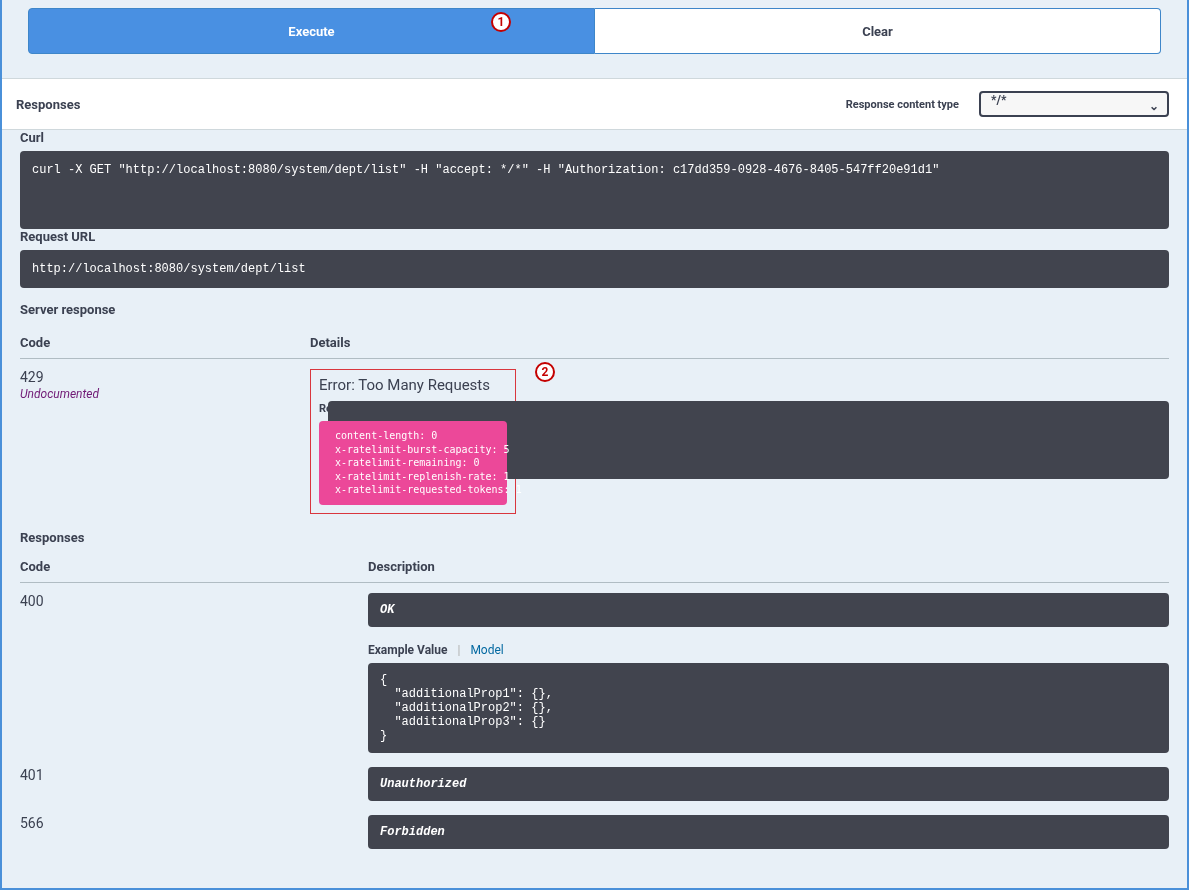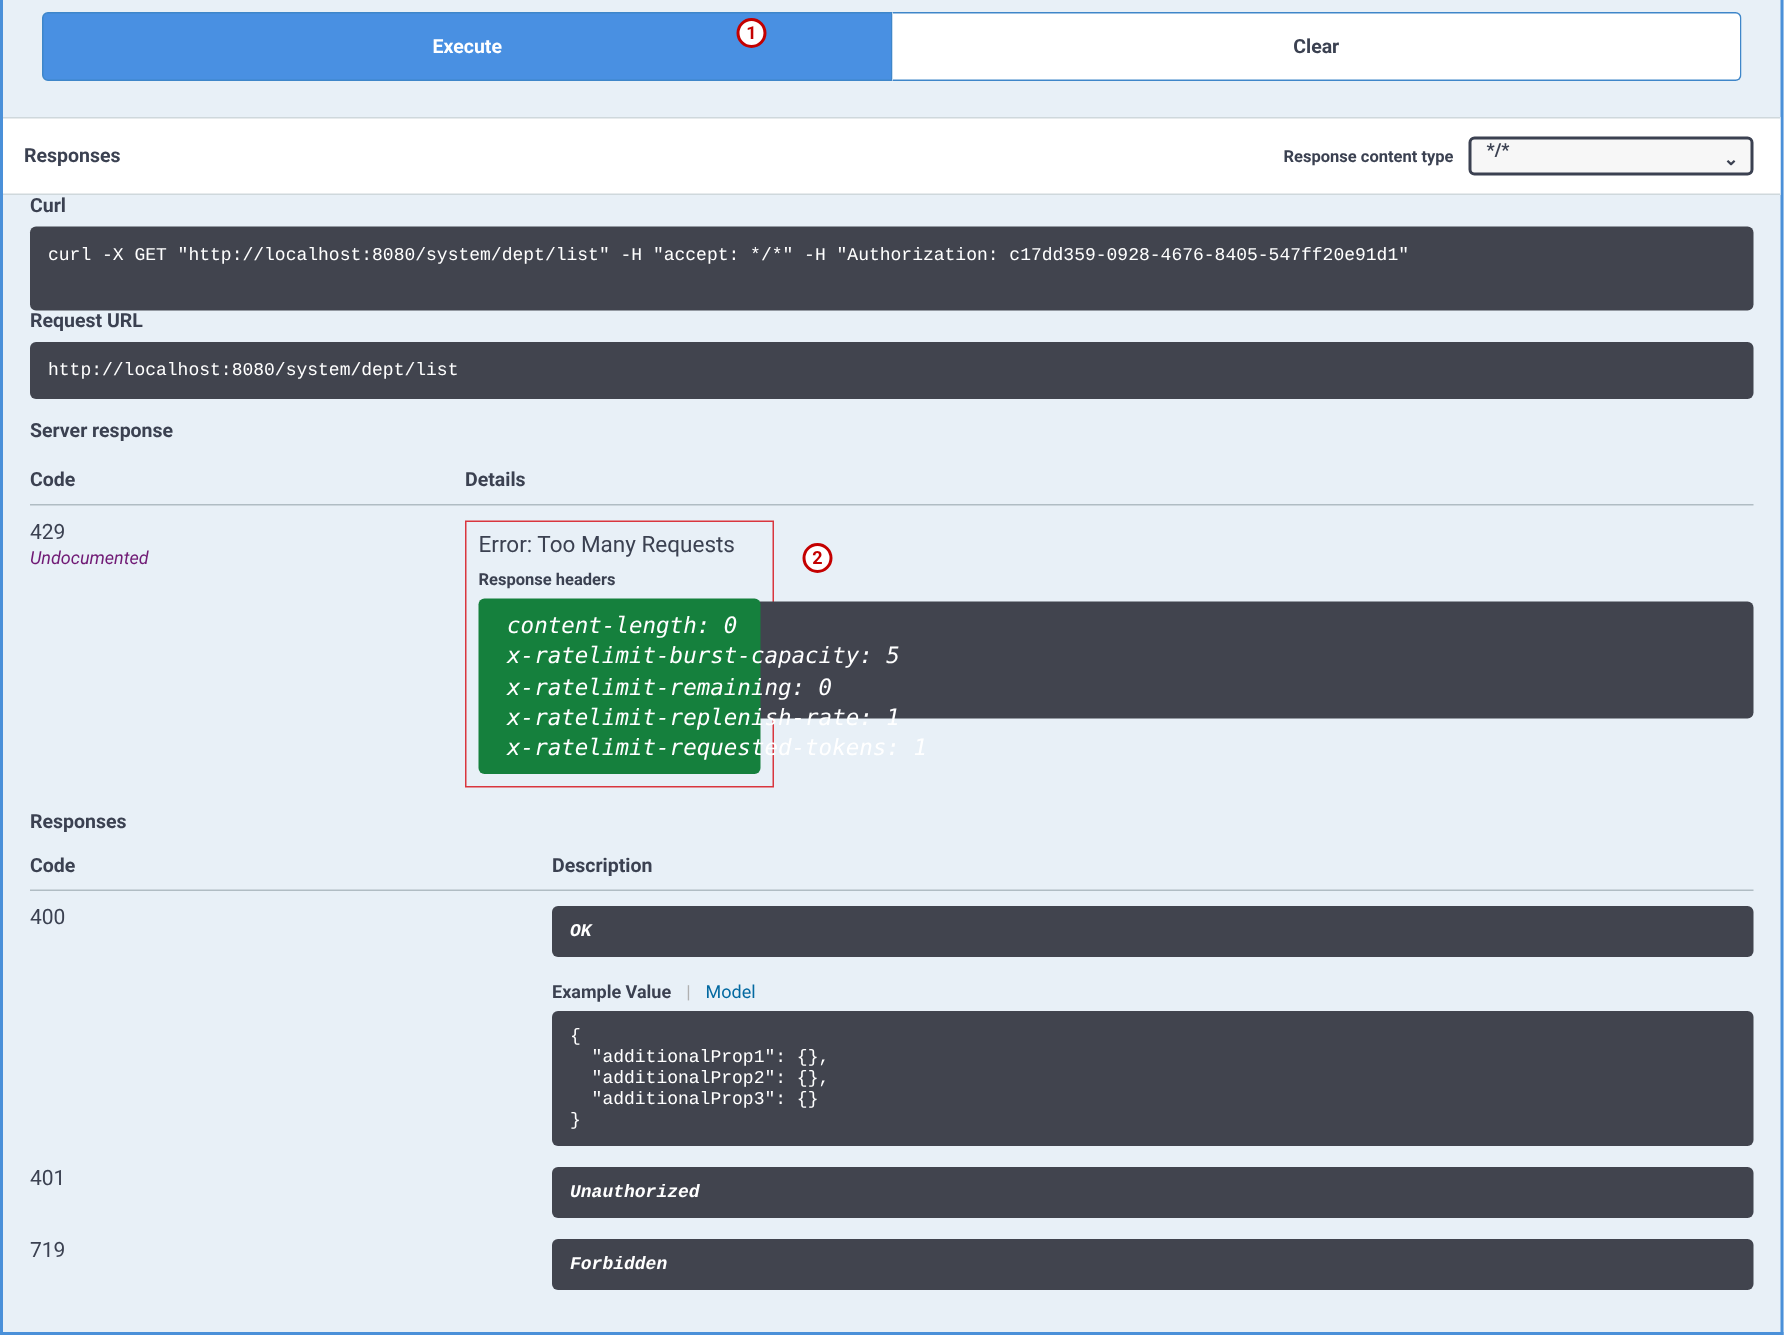--- a/index.html
+++ b/index.html
@@ -60,21 +60,21 @@
     justify-content:space-between;
   }
   .hlabel {
     font-size:13px;
     font-weight:700;
     color:#3b4151;
   }
   .rct-wrap {
     display:flex;
     align-items:center;
-    gap:10px;
+    gap:20px;
   }
   .rct-label {
     font-size:11px;
     font-weight:700;
     color:#3b4151;
   }
   .rct-select {
     border:2px solid #3b4151;
     border-radius:4px;
     background:#f7f7f7;
@@ -107,21 +107,21 @@
     background:#41444e;
     border-radius:4px;
     padding:10px 12px;
     color:#fff;
     font-family:Consolas, "Courier New", monospace;
     font-size:12px;
     line-height:1.5;
     min-height:30px;
     white-space:pre-wrap;
   }
-  .codebox.tall { height:56px; }
+  .codebox.tall { height:78px; }
 
   .tbl-head {
     display:flex;
     border-bottom:1px solid #b0bcc3;
     margin-top:18px;
     padding-bottom:8px;
     font-size:13px;
     font-weight:700;
     color:#3b4151;
   }
@@ -208,30 +208,29 @@
     color:#c40000;
     font-size:12px;
     font-weight:700;
     display:flex;
     align-items:center;
     justify-content:center;
     z-index:50;
   }
 
   .headers-box {
-    background:#15803d;
+    background:#ec4899;
     color:#fff;
     font-family:Consolas,"Courier New",monospace;
-    font-size:15px;
+    font-size:10px;
     line-height:1.35;
     padding:8px 10px;
     border-radius:4px;
     position:relative;
     z-index:5;
-    font-style:italic;
   }
   .headers-bg {
     position:absolute;
     left:326px; right:18px; top:401px; height:78px;
     background:#41444e;
     border-radius:4px;
     z-index:1;
   }
 </style>
 </head>
@@ -322,21 +321,21 @@
     </div>
 
     <div class="row2" style="padding-top:14px;">
       <div class="code-cell2">401</div>
       <div class="det-cell2">
         <div class="desc-pill">Unauthorized</div>
       </div>
     </div>
 
     <div class="row2" style="padding-top:14px;">
-      <div class="code-cell2">719</div>
+      <div class="code-cell2">566</div>
       <div class="det-cell2">
         <div class="desc-pill">Forbidden</div>
       </div>
     </div>
 
     <div class="row2" style="padding-top:14px;">
       
       
     </div>
 

